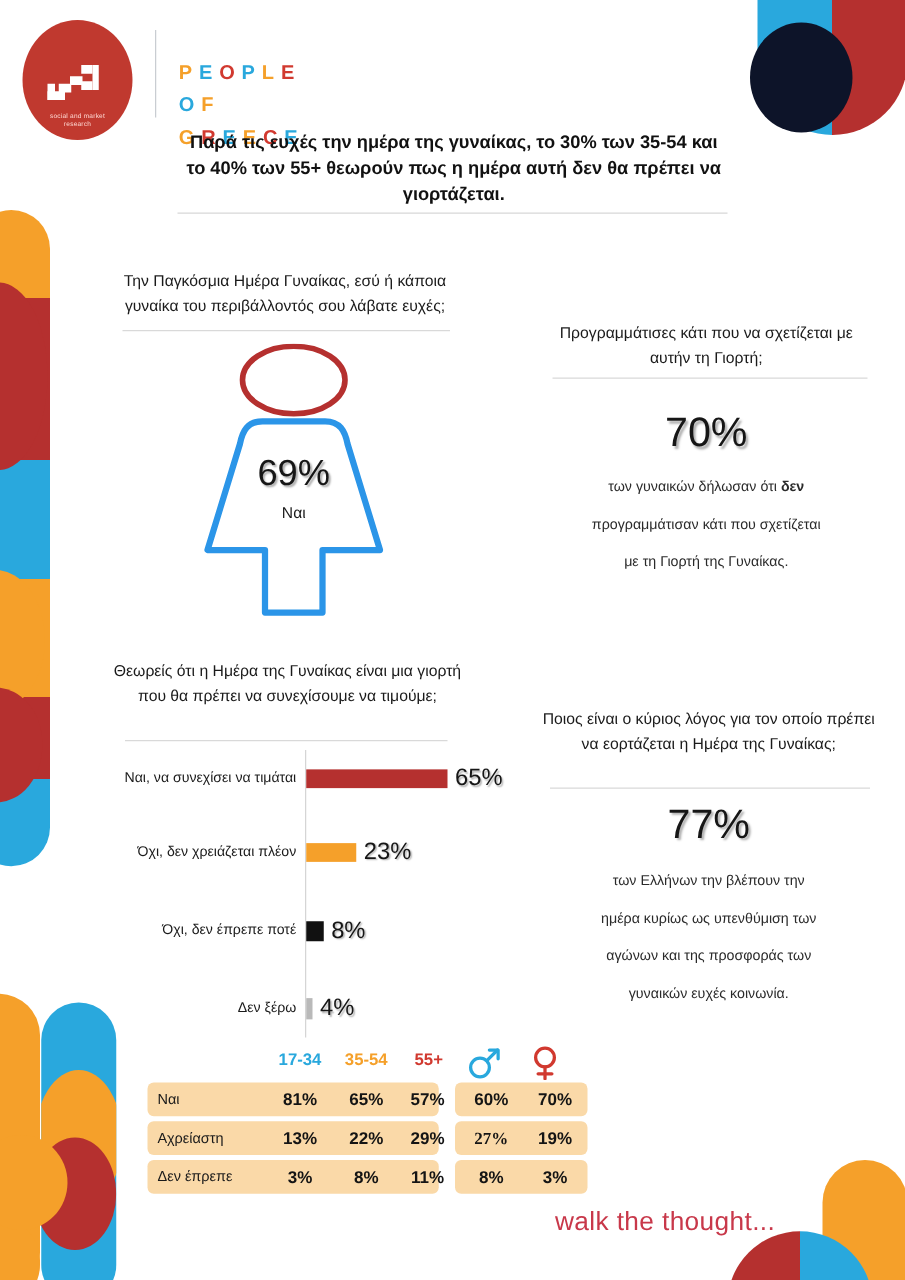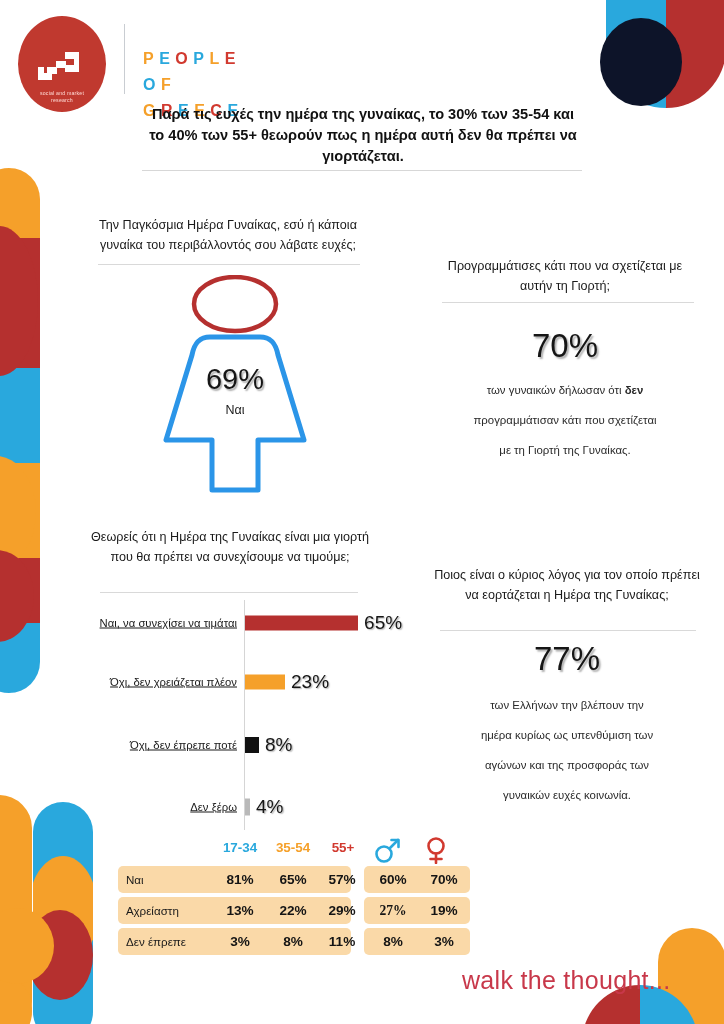--- a/index.html
+++ b/index.html
@@ -170,21 +170,21 @@
 
   
   .chart{position:absolute;left:98px;top:600px;width:320px;height:230px;}
   .chart .axis{
     position:absolute;left:146px;top:0;width:1px;height:230px;background:#d5d5d5;
   }
   .chart .row{position:absolute;left:0;width:320px;height:46px;}
   .chart .cat{
     position:absolute;right:181px;width:140px;text-align:right;
     font-size:11.3px;line-height:15px;color:#1a1a1a;
-    top:50%;transform:translateY(-50%);text-decoration:underline;
+    top:50%;transform:translateY(-50%);
   }
   .chart .bar{
     position:absolute;left:147px;height:15px;top:50%;
     transform:translateY(-50%);
   }
   .chart .val{
     position:absolute;top:50%;transform:translateY(-50%);
     font-size:19px;color:#161616;white-space:nowrap;
     text-shadow:1.2px 1.2px 1.3px rgba(0,0,0,.3);
   }
@@ -208,22 +208,22 @@
     position:absolute;top:0;height:27px;line-height:27px;
     font-size:13.6px;font-weight:bold;text-align:center;color:#141414;
   }
   .rowlabel{
     position:absolute;left:8px;top:0;height:27px;line-height:27px;
     font-size:11.6px;color:#1a1a1a;
   }
 
   
   .tagline{
-    position:absolute;left:462px;top:966px;
-    font-size:25px;color:#c8384a;letter-spacing:.3px;
+    position:absolute;left:444px;top:966px;
+    font-size:21px;color:#c8384a;letter-spacing:.3px;
   }
 </style>
 </head>
 <body>
 
 <div id="page">
 
   <div class="deco left-bar">
     <div class="blob-or-2"></div>
     <div class="blob-red-1"></div>

